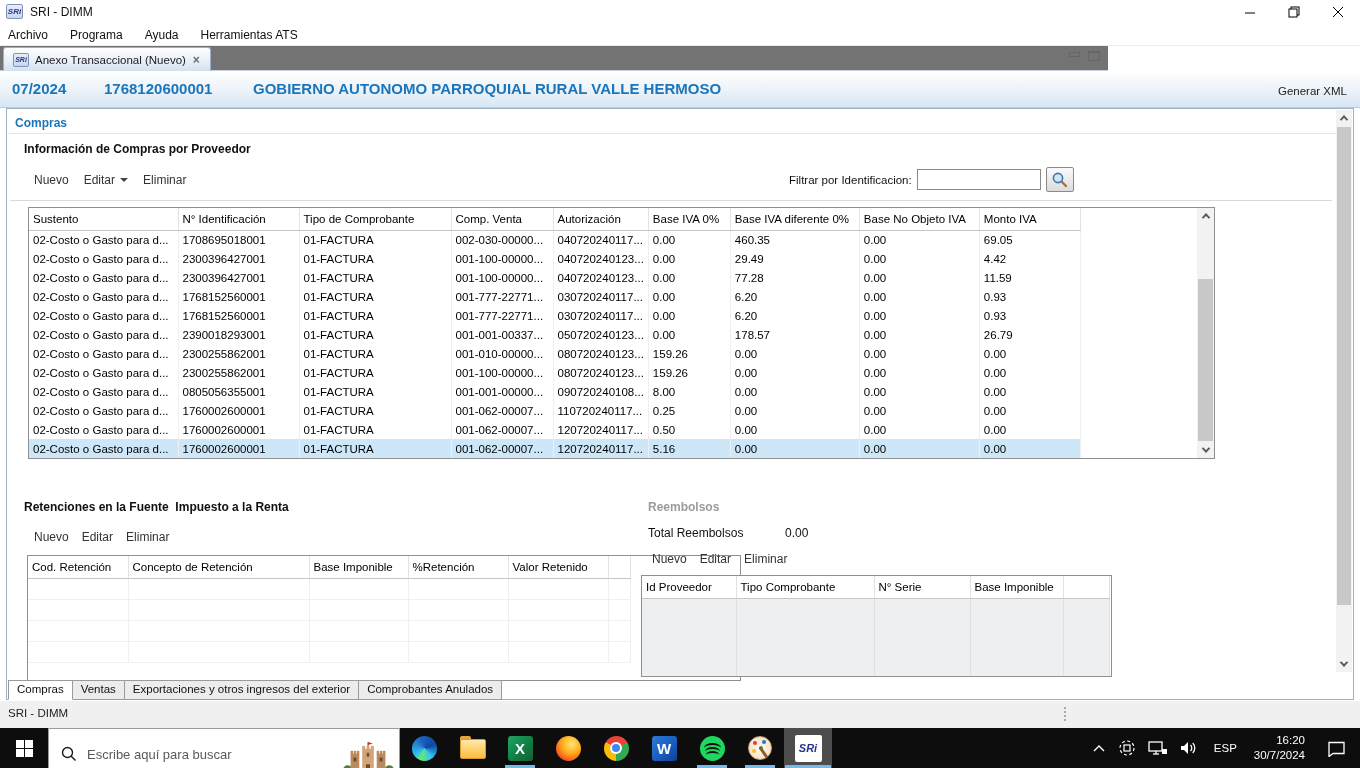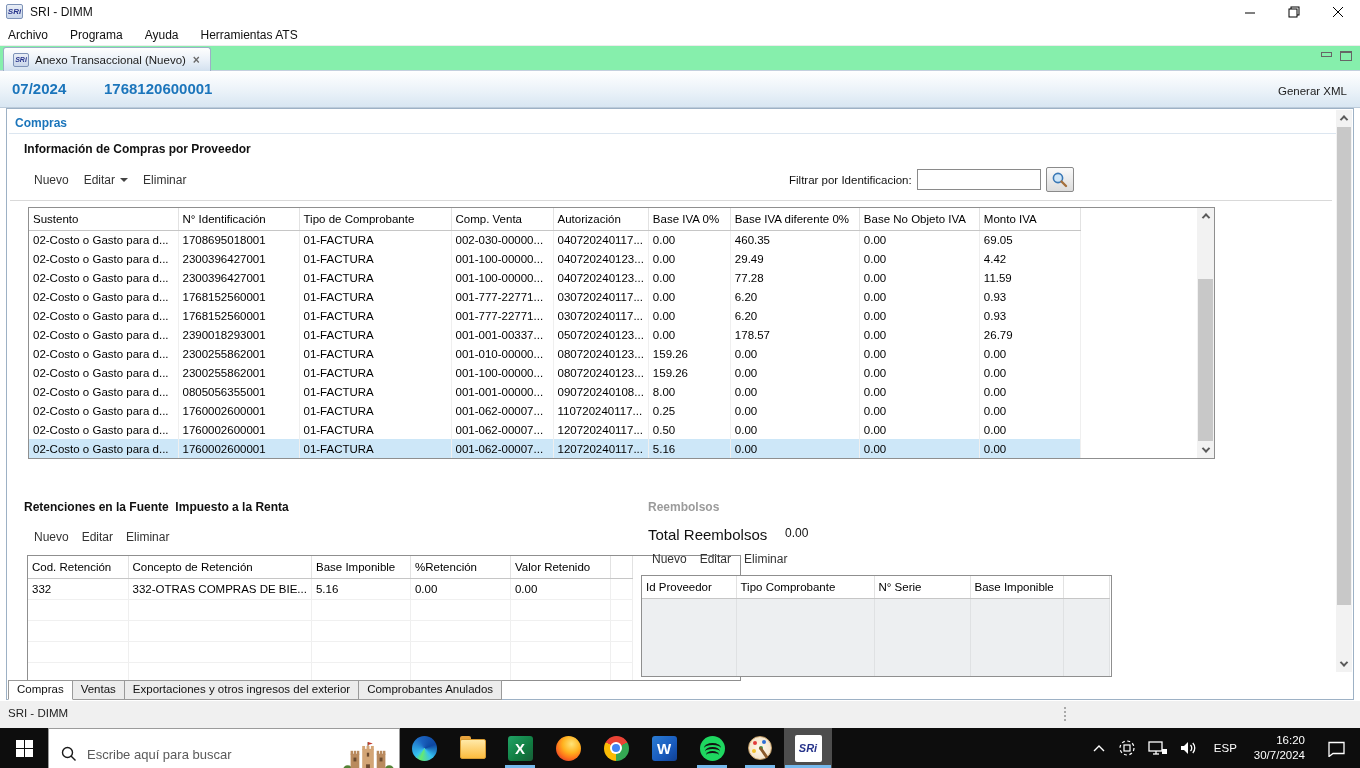--- a/index.html
+++ b/index.html
@@ -15,21 +15,21 @@
   #title-text { position:absolute; left:30px; top:5px; font-size:12px; color:#111; }
   .winbtns { position:absolute; right:0; top:0; height:24px; display:flex; }
   .winbtn { width:44px; height:24px; display:flex; align-items:center; justify-content:center; }
 
   
   #menubar { position:absolute; left:0; top:24px; width:1360px; height:22px; background:#fff;
     display:flex; align-items:center; padding-left:8px; border-bottom:1px solid #ececec; }
   .menu-item { font-size:12px; color:#111; padding:2px 10px 2px 0; margin-right:12px; }
 
   
-  #tabstrip { position:absolute; left:0; top:46px; width:1360px; height:25px; background:#86efac;
+  #tabstrip { position:absolute; left:0; top:46px; width:1108px; height:25px; background:#737373;
     border-bottom:1px solid #c4d0de; }
   #editor-tab { position:absolute; left:3px; top:1px; height:24px; display:flex; align-items:center; gap:6px;
     padding:0 9px; background:linear-gradient(#fefefe,#e9f0f8 55%,#d3e1ef); border:1px solid #9cb0c6;
     border-bottom:none; border-radius:3px 3px 0 0; }
   #editor-tab .applogo { width:16px; height:14px; font-size:7px; }
   #editor-tab .label { font-size:11.5px; color:#1a1a1a; }
   #editor-tab .close { font-size:12px; font-weight:bold; color:#6a6a6a; padding:0 1px; }
   .pane-btns { position:absolute; right:8px; top:5px; display:flex; gap:8px; }
   .pane-btn-min { width:12px; height:10px; position:relative; }
   .pane-btn-min::after { content:""; position:absolute; left:1px; top:1px; width:9px; height:3px; border:1px solid #666; }
@@ -75,21 +75,21 @@
   
   .vscroll { position:absolute; background:#f2f2f2; }
   .vs-arrow { position:absolute; left:0; width:100%; height:16px; display:flex; align-items:center; justify-content:center; }
   .chev { width:6px; height:6px; border:solid #5a5a5a; border-width:2px 2px 0 0; display:inline-block; }
   .chev.up { transform:rotate(-45deg) translate(-1px,1px); }
   .chev.down { transform:rotate(135deg) translate(-1px,1px); }
   .vs-thumb { position:absolute; left:1px; right:1px; background:#c8c8c8; }
 
   
   #reemb-title { position:absolute; left:641px; top:391px; font-size:12px; font-weight:bold; color:#9b9b9b; }
-  #reemb-total-label { position:absolute; left:641px; top:417px; font-size:15px; color:#111; }
+  #reemb-total-label { position:absolute; left:641px; top:417px; font-size:12px; color:#111; }
   #reemb-total-value { position:absolute; left:778px; top:417px; font-size:12px; color:#111; }
 
   
   #bottom-tabs { position:absolute; left:1px; top:571px; height:20px; display:flex; }
   .btab { font-size:11.5px; color:#111; padding:2px 8px 3px; background:#ececec; border:1px solid #9a9a9a;
     border-left:none; white-space:nowrap; }
   .btab:first-child { border-left:1px solid #9a9a9a; }
   .btab.active { background:#fff; border-bottom:1px solid #fff; }
 
   
@@ -195,20 +195,21 @@
   </div>
   <div class="pane-btns">
     <span class="pane-btn-min"></span>
     <span class="pane-btn-max"></span>
   </div>
 </div>
 
 <div id="headerband">
   <span class="big" id="hdr-period">07/2024</span>
   <span class="big" id="hdr-ruc">1768120600001</span>
+  <span class="big" id="hdr-entity">GOBIERNO AUTONOMO PARROQUIAL RURAL VALLE HERMOSO</span>
   <span id="generar-xml">Generar XML</span>
 </div>
 
 <div id="content">
   <span id="compras-label">Compras</span>
   <div id="compras-underline"></div>
   <span class="sec-title" style="left:17px; top:33px;">Información de Compras por Proveedor</span>
 
   <div class="toolbar" style="left:27px; top:64px;">
     <span class="tb-btn">Nuevo</span>
@@ -423,28 +424,20 @@
           <tr>
             <th>Cod. Retención</th>
             <th>Concepto de Retención</th>
             <th>Base Imponible</th>
             <th>%Retención</th>
             <th>Valor Retenido</th>
             <th></th>
           </tr>
         </thead>
         <tbody>
-          <tr>
-            <td>332</td>
-            <td>332-OTRAS COMPRAS DE BIE...</td>
-            <td>5.16</td>
-            <td>0.00</td>
-            <td>0.00</td>
-            <td></td>
-          </tr>
           <tr>
             <td>&nbsp;</td>
             <td>&nbsp;</td>
             <td>&nbsp;</td>
             <td>&nbsp;</td>
             <td>&nbsp;</td>
             <td>&nbsp;</td>
           </tr>
           <tr>
             <td>&nbsp;</td>

